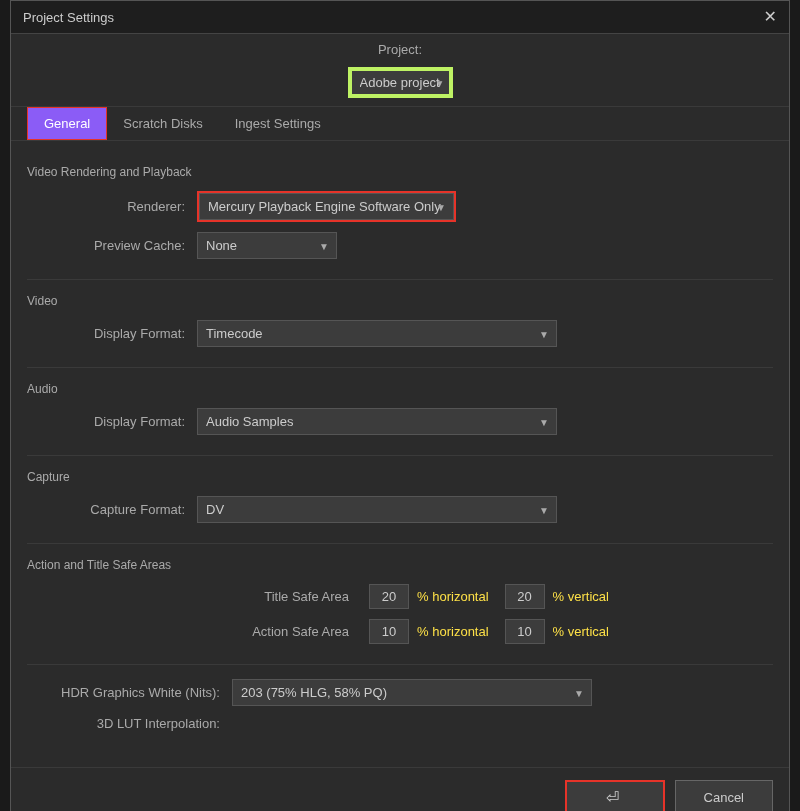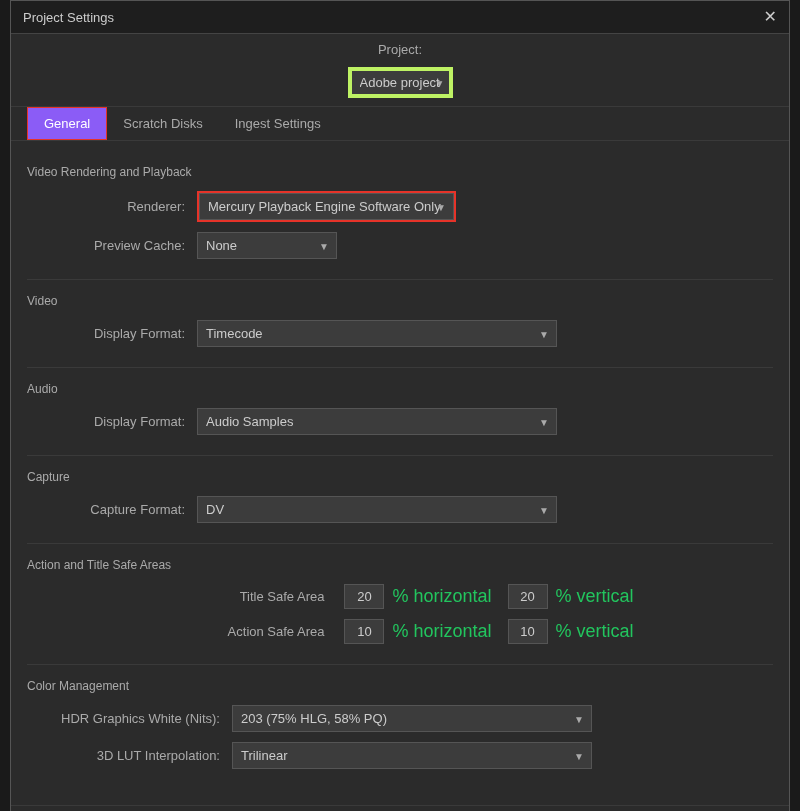--- a/index.html
+++ b/index.html
@@ -170,22 +170,22 @@
       justify-content: center;
     }
     .safe-label {
       width: 150px;
       text-align: right;
       padding-right: 12px;
       color: #aaa;
       font-size: 13px;
     }
     .unit-label {
-      color: #22c55e;
-      font-size: 18px;
+      color: #fde047;
+      font-size: 13px;
     }
     .footer {
       display: flex;
       justify-content: flex-end;
       padding: 12px 16px;
       gap: 10px;
       border-top: 1px solid #3a3a3a;
       background: #2b2b2b;
     }
     .btn {
@@ -321,36 +321,30 @@
         <input class="number-input" type="text" value="10" style="">
         <span class="unit-label">% horizontal</span>
         <input class="number-input" type="text" value="10" style="margin-left: 8px;">
         <span class="unit-label">% vertical</span>
       </div>
     </div>
 
     <hr class="divider">
 
     <div class="section">
-      <div class="section-title">Color Management</div>
       <div class="form-row">
         <span class="form-label" style="width:185px;">HDR Graphics White (Nits):</span>
         <div class="select-wrapper" style="flex:1;max-width:360px;">
           <select class="form-select">
             <option value="203 (75% HLG, 58% PQ)">203 (75% HLG, 58% PQ)</option>
           </select>
         </div>
       </div>
       <div class="form-row">
         <span class="form-label" style="width:185px;">3D LUT Interpolation:</span>
-        <div class="select-wrapper" style="flex:1;max-width:360px;">
-          <select class="form-select">
-            <option value="Trilinear">Trilinear</option>
-          </select>
-        </div>
       </div>
     </div>
 
   </div>
 
   <div class="footer">
     <button class="btn ok-btn">
       <span class="ok-icon">⏎</span>
     </button>
     <button class="btn">Cancel</button>

